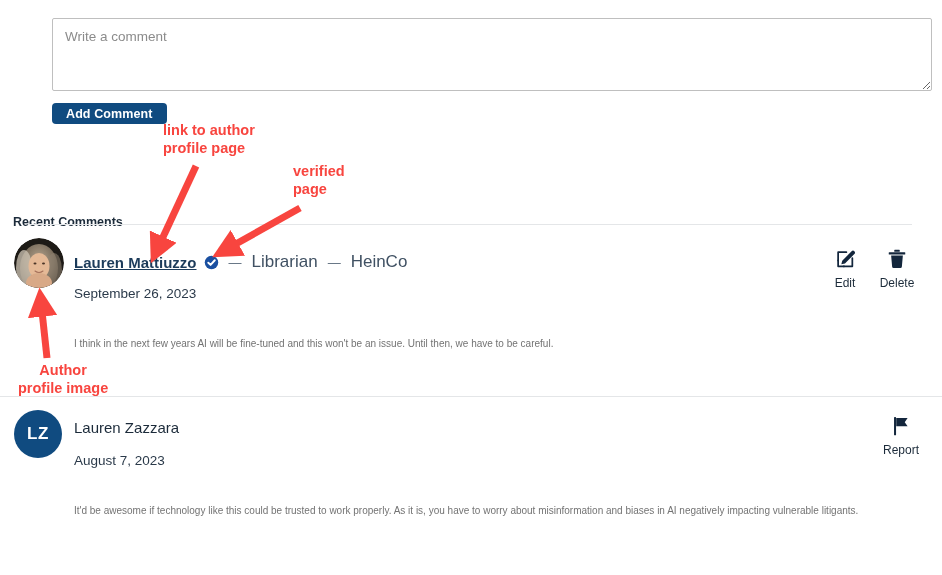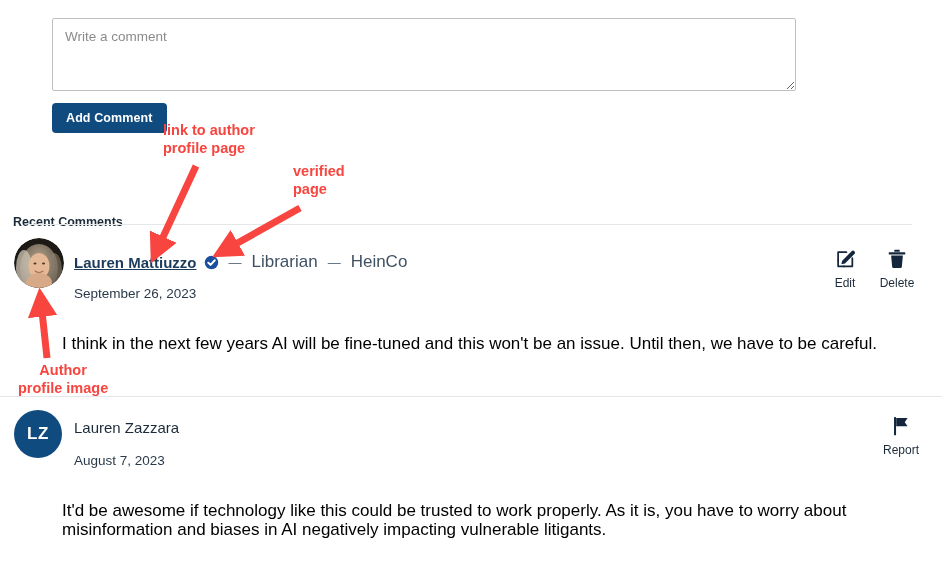--- a/index.html
+++ b/index.html
@@ -9,42 +9,42 @@
     background: #ffffff;
     font-family: "Liberation Sans", sans-serif;
     color: #1c2b3a;
     position: relative;
     overflow: hidden;
   }
 
   
   .composer { position:absolute; left:52px; top:18px; width:850px; }
   .comment-textarea {
-    width: 744px; height: 73px;
+    width: 880px; height: 73px;
     border: 1px solid #bfbfbf;
     border-radius: 2px;
     background: #fff;
     padding: 10px 12px;
     font-family: "Liberation Sans", sans-serif;
     font-size: 13.5px;
     color: #222;
     resize: vertical;
     outline: none;
     display:block;
   }
   .comment-textarea::placeholder { color:#8b8b8b; }
 
   .add-comment-btn {
     position:absolute; left:52px; top:103px;
     background:#104b80;
     color:#ffffff;
     border:none; border-radius:4px;
     font-family:"Liberation Sans", sans-serif;
     font-size:12.5px; font-weight:bold;
-    padding:0 14px; height:30px;
+    padding:0 14px; height:21px;
     cursor:pointer;
     letter-spacing:.1px;
   }
 
   
   .recent-heading {
     position:absolute; left:13px; top:179px;
     font-size:12.5px; font-weight:bold; color:#1c2b3a;margin-top:36px;
   }
   .hr-top {
@@ -85,23 +85,23 @@
     display:inline-block; vertical-align:middle;
   }
   .dash { color:#556677; font-size:13px; margin:0 10px; }
   .meta-text { color:#405163; font-size:17px; }
 
   .comment-date {
     position:absolute; left:74px; top:48px;
     font-size:13.5px; color:#2b3a4a;
   }
   .comment-body {
-    position:absolute; left:62px; top:96px;
+    position:absolute; left:74px; top:96px;
     width:830px;
-    font-size:17px; line-height:19px; color:#000000;
+    font-size:10px; line-height:19px; color:#737373;
   }
 
   
   .actions { position:absolute; top:10px; right:0; display:flex; gap:10px; }
   .action { display:flex; flex-direction:column; align-items:center; cursor:pointer; width:42px; }
   .action .label { font-size:12px; color:#1c2b3a; margin-top:2px; }
   #comment-1 .actions { right:24px; }
   #comment-2 .actions { right:20px; }
 
   

